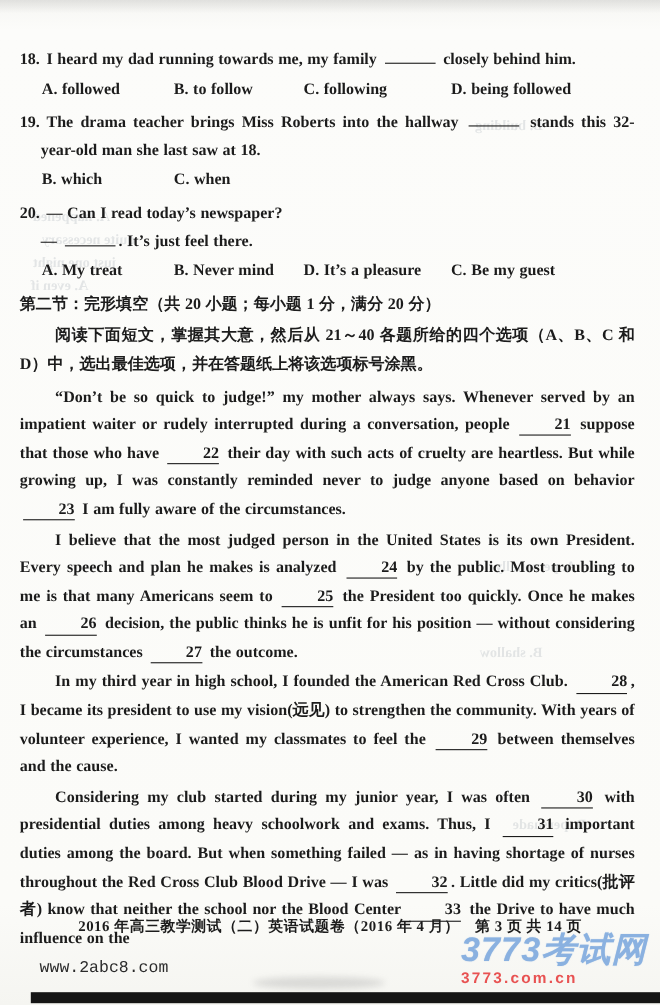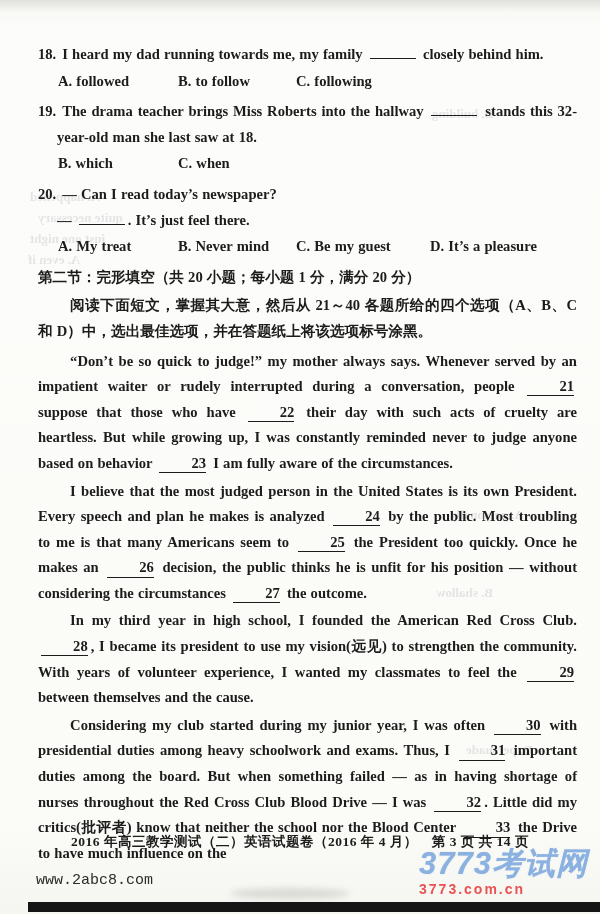--- a/index.html
+++ b/index.html
@@ -10,21 +10,21 @@
     position:relative; width:600px; height:914px; margin:0 auto; overflow:hidden;
     background:linear-gradient(180deg,#f6f6f3 0%, #fcfcfa 3%, #fbfbf8 90%, #f5f5f1 100%);
     font-family:"Liberation Serif","DejaVu Serif",serif;
     color:var(--ink);
   }
   .page::before{ 
     content:""; position:absolute; left:0; top:0; right:0; height:12px;
     background:linear-gradient(180deg, rgba(90,90,90,.14), rgba(90,90,90,0)); pointer-events:none;
   }
   .content{
-    position:absolute; left:0; top:42px; width:600px; padding:0 23px 0 38px; box-sizing:border-box;
+    position:absolute; left:0; top:42px; width:600px; padding:0 23px 0 18px; box-sizing:border-box;
     font-size:14.6px; line-height:25.6px; font-weight:bold; word-spacing:.5px;
   }
   .question{padding-left:19px; text-indent:-19px; margin:0 0 2px 0; text-align:justify;}
   .qnum{margin-right:6px;}
   .qline{text-align:justify;}
   .qline.cont{text-indent:0;}
   .options{
     display:grid; grid-template-columns:120px 118px 134px auto;
     text-indent:0; margin:1px 0 5px 1px;
   }
@@ -87,37 +87,38 @@
     </div>
 
   <div class="content">
     <div id="questions">
         <div class="question">
           <div class="qline"><span class="qnum">18.</span><span class="pt">I heard my dad running towards me, my family </span><span class="blank-line"></span><span class="pt"> closely behind him.</span></div>
           <div class="options">
             <span class="opt">A. followed</span>
             <span class="opt">B. to follow</span>
             <span class="opt">C. following</span>
+            <span class="opt">D. being followed</span>
           </div>
         </div>
         <div class="question">
           <div class="qline"><span class="qnum">19.</span><span class="pt">The drama teacher brings Miss Roberts into the hallway </span><span class="blank-line"></span><span class="pt"> stands this 32-year-old man she last saw at 18.</span></div>
           <div class="options">
             <span class="opt">B. which</span>
             <span class="opt">C. when</span>
           </div>
         </div>
         <div class="question">
           <div class="qline"><span class="qnum">20.</span><span class="pt">— Can I read today’s newspaper?</span></div>
           <div class="qline cont"><span class="pt">— </span><span class="blank-line"></span><span class="pt">. It’s just feel there.</span></div>
           <div class="options">
             <span class="opt">A. My treat</span>
             <span class="opt">B. Never mind</span>
+            <span class="opt">D. It’s a pleasure</span>
             <span class="opt">C. Be my guest</span>
-            <span class="opt">D. It’s a pleasure</span>
           </div>
         </div>
       </div>
 
     <div class="section-header">第二节：完形填空（共 20 小题；每小题 1 分，满分 20 分）</div>
 
     <p class="instructions">阅读下面短文，掌握其大意，然后从 21～40 各题所给的四个选项（A、B、C 和 D）中，选出最佳选项，并在答题纸上将该选项标号涂黑。</p>
 
     <div id="passage">
         <p class="para"><span class="pt">“Don’t be so quick to judge!” my mother always says. Whenever served by an impatient waiter or rudely interrupted during a conversation, people </span><span class="blank-num">21</span><span class="pt"> suppose that those who have </span><span class="blank-num">22</span><span class="pt"> their day with such acts of cruelty are heartless. But while growing up, I was constantly reminded never to judge anyone based on behavior </span><span class="blank-num">23</span><span class="pt"> I am fully aware of the circumstances.</span></p>

